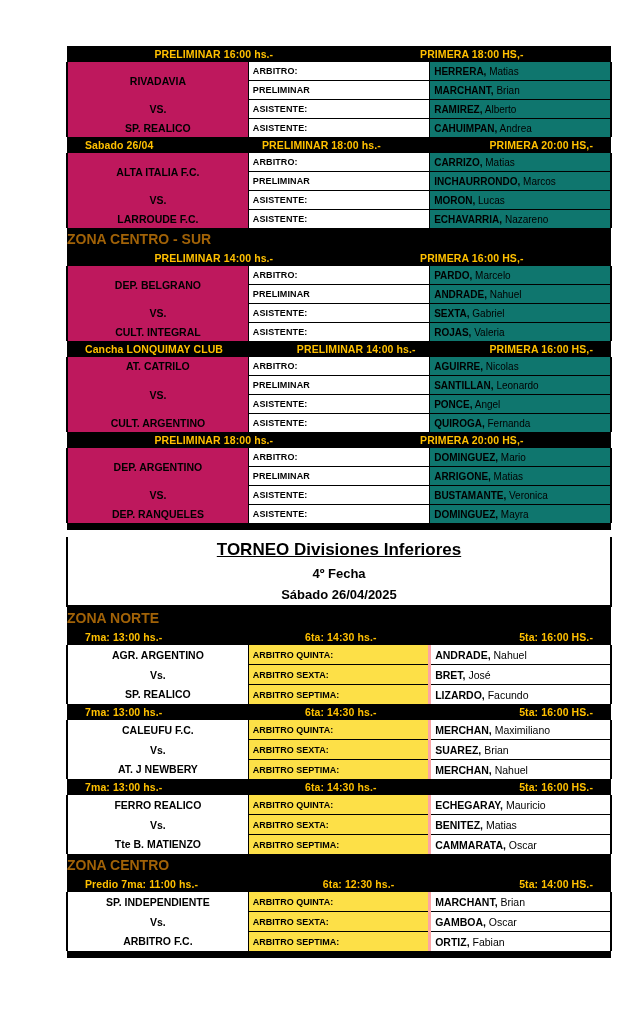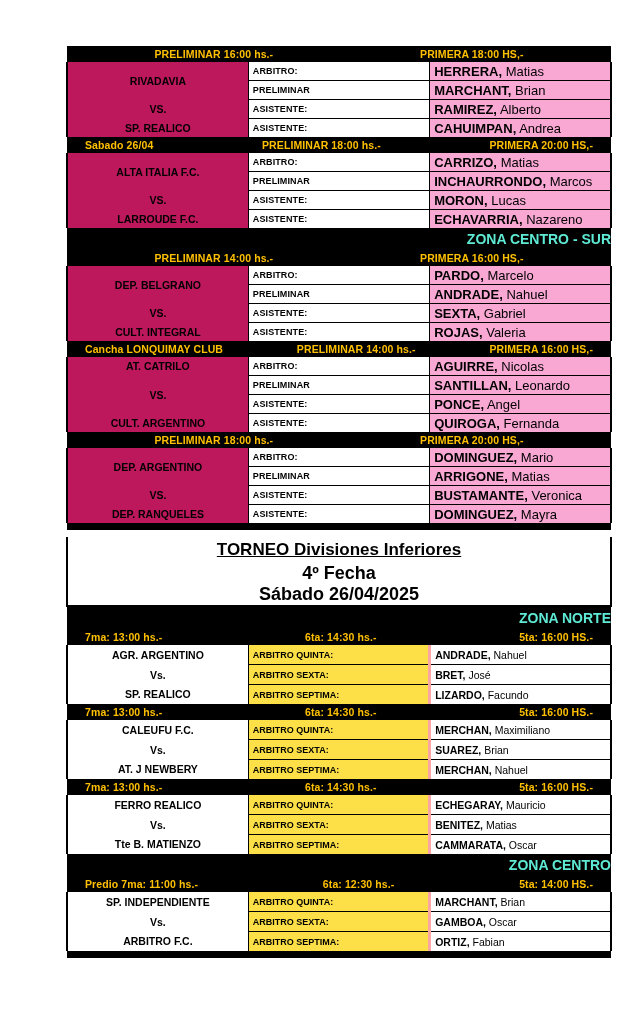--- a/index.html
+++ b/index.html
@@ -46,25 +46,25 @@
   }
   .bar-inner {
     display: flex;
     justify-content: space-around;
     align-items: center;
     padding: 0 14px;
   }
   .bar-inner.three { justify-content: space-between; padding: 0 18px; }
   .section-title {
     background: #000000;
-    color: #5eead4;
+    color: #a16207;
     font-weight: bold;
     font-size: 14px;
     height: 22px;
-    text-align: right;
+    text-align: left;
   }
   .blackgap {
     background: #000000;
     height: 7px;
   }
   .whitegap {
     background: #ffffff;
     height: 7px;
   }
   
@@ -83,44 +83,44 @@
     font-size: 9px;
     font-weight: bold;
     padding-left: 4px;
     border-right: 1px solid #000;
     border-bottom: 1px solid #000;
     background: #ffffff;
     height: 18px;
     letter-spacing: 0.1px;
   }
   .namecell {
-    font-size: 13px;
+    font-size: 10px;
     padding-left: 4px;
     border-bottom: 1px solid #000;
     border-right: 2px solid #000;
-    background: #f9a8d4;
+    background: #0f766e;
     height: 18px;
   }
   .namecell b { font-weight: bold; }
   .rolecell.last, .namecell.last { border-bottom: none; }
   
   .torneo-title {
     text-align: center;
     font-weight: bold;
     font-size: 17px;
     height: 26px;
     border-left: 2px solid #000;
     border-right: 2px solid #000;
     background: #fff;
   }
   .torneo-title u { text-decoration: underline; }
   .torneo-sub {
     text-align: center;
     font-weight: bold;
-    font-size: 18px;
+    font-size: 13px;
     height: 21px;
     border-left: 2px solid #000;
     border-right: 2px solid #000;
     background: #fff;
   }
   .torneo-sub.bord { border-bottom: 2px solid #000; }
   .inf-team {
     width: 152px;
     text-align: center;
     font-weight: bold;

